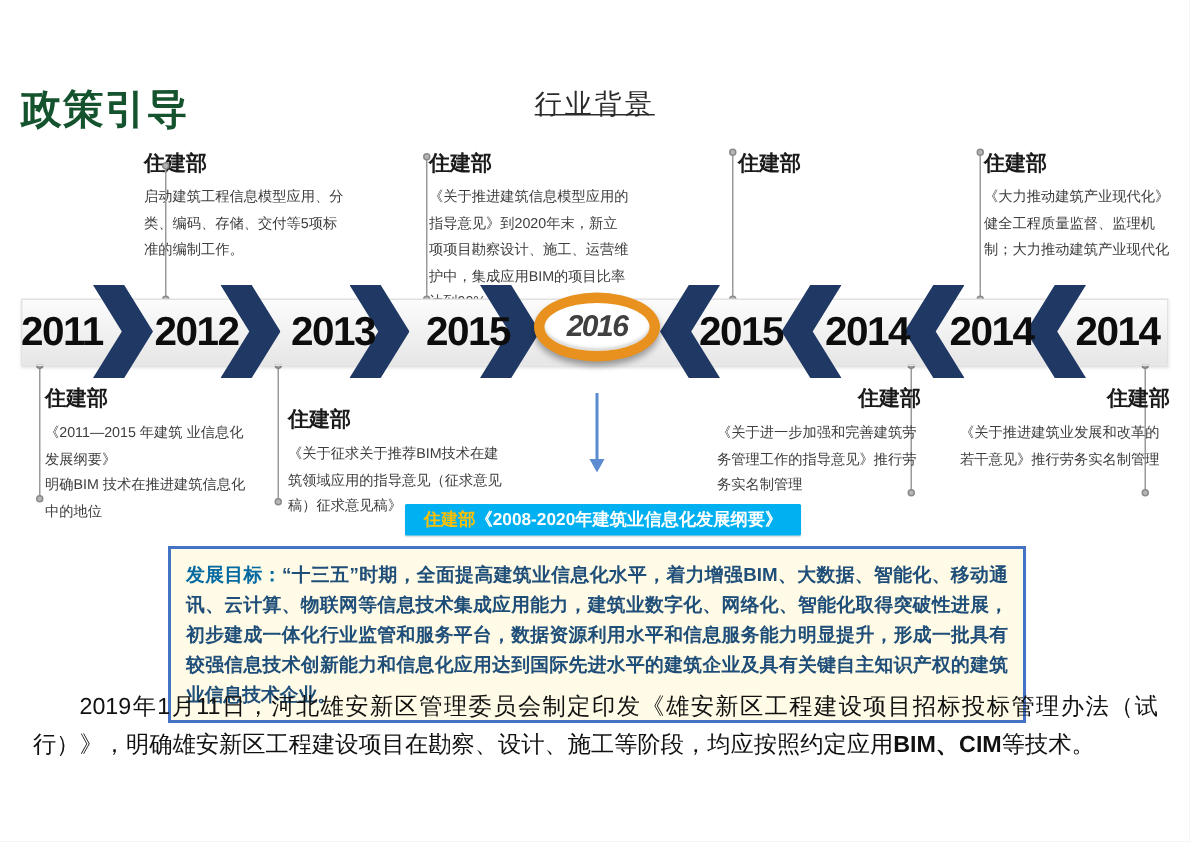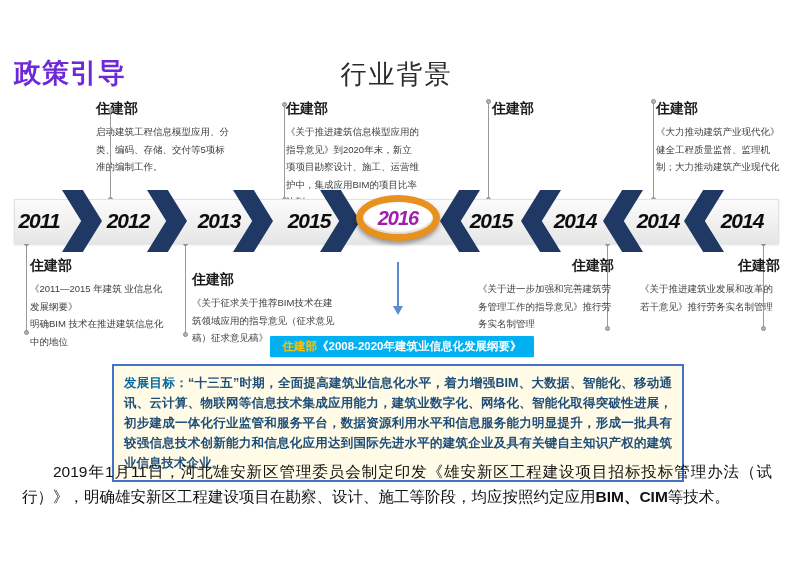--- a/index.html
+++ b/index.html
@@ -2,41 +2,41 @@
 <html><head>
 <meta charset="utf-8">
 <style>
   html,body{margin:0;padding:0;background:#fff;}
   #slide{
     position:relative;width:793px;height:561px;background:#ffffff;
     font-family:"Liberation Sans","DejaVu Sans",sans-serif;
     outline:1px solid #d8d8d8;overflow:hidden;
   }
   
-  .title-left{position:absolute;left:14px;top:55px;font-size:27px;font-weight:800;color:#6d28d9;letter-spacing:1px;}
-  .title-center{position:absolute;left:0;width:100%;top:57px;text-align:center;font-size:26px;font-weight:400;color:#2b2b2b;letter-spacing:2px;}
+  .title-left{position:absolute;left:14px;top:55px;font-size:27px;font-weight:800;color:#14532d;letter-spacing:1px;}
+  .title-center{position:absolute;left:0;width:100%;top:57px;text-align:center;font-size:18px;font-weight:400;color:#2b2b2b;letter-spacing:2px;text-decoration:underline;}
   
   .band{position:absolute;left:14px;top:199px;width:765px;height:45px;
     background:linear-gradient(180deg,#fcfcfc 0%,#efefef 60%,#e6e6e6 100%);
     border:1px solid #e2e2e2;box-shadow:0 1px 2px rgba(0,0,0,.12);box-sizing:border-box;}
   .year{position:absolute;top:206px;width:50px;height:30px;line-height:30px;text-align:center;
-    font-size:21px;font-weight:bold;font-style:italic;color:#0d0d0d;letter-spacing:-1px;}
+    font-size:27px;font-weight:bold;color:#0d0d0d;letter-spacing:-1px;}
   .y1{left:14px}.y2{left:103px}.y3{left:194px}.y4{left:284px}
   .y5{left:466px}.y6{left:550px}.y7{left:633px}.y8{left:717px}
   .chev{position:absolute;top:190px;width:40px;height:62px;background:#1F3864;
     filter:drop-shadow(1px 2px 1px rgba(0,0,0,.3));}
   .chev.right{clip-path:polygon(0 0,52% 0,100% 50%,52% 100%,0 100%,48% 50%);}
   .chev.left{clip-path:polygon(100% 0,48% 0,0 50%,48% 100%,100% 100%,52% 50%);}
   .cr1{left:62px}.cr2{left:147px}.cr3{left:233px}.cr4{left:320px}
   .cl1{left:440px}.cl2{left:521px}.cl3{left:603px}.cl4{left:684px}
   .ellipse{position:absolute;left:356px;top:195px;width:84px;height:46px;box-sizing:border-box;
     background:#fff;border:7px solid #E8911E;border-radius:50%;
     box-shadow:0 3px 4px rgba(0,0,0,.35), inset 0 -2px 2px rgba(0,0,0,.15);
     display:flex;align-items:center;justify-content:center;z-index:3;}
-  .ellipse span{font-size:20px;font-weight:bold;font-style:italic;color:#a21caf;letter-spacing:-1px;}
+  .ellipse span{font-size:20px;font-weight:bold;font-style:italic;color:#404040;letter-spacing:-1px;}
   
   .vline{position:absolute;width:1px;background:#9a9a9a;}
   .vline::before,.vline::after{content:'';position:absolute;left:-2px;width:5px;height:5px;border-radius:50%;
     background:#b5b5b5;border:1px solid #8a8a8a;box-sizing:border-box;}
   .vline::before{top:-4px;} .vline::after{bottom:-4px;}
   .t1{left:110px;top:112px;height:86px}.t2{left:284px;top:106px;height:92px}
   .t3{left:488px;top:103px;height:95px}.t4{left:653px;top:103px;height:95px}
   .b1{left:26px;top:245px;height:86px}.b2{left:185px;top:245px;height:88px}
   .b3{left:607px;top:245px;height:82px}.b4{left:763px;top:245px;height:82px}
   

